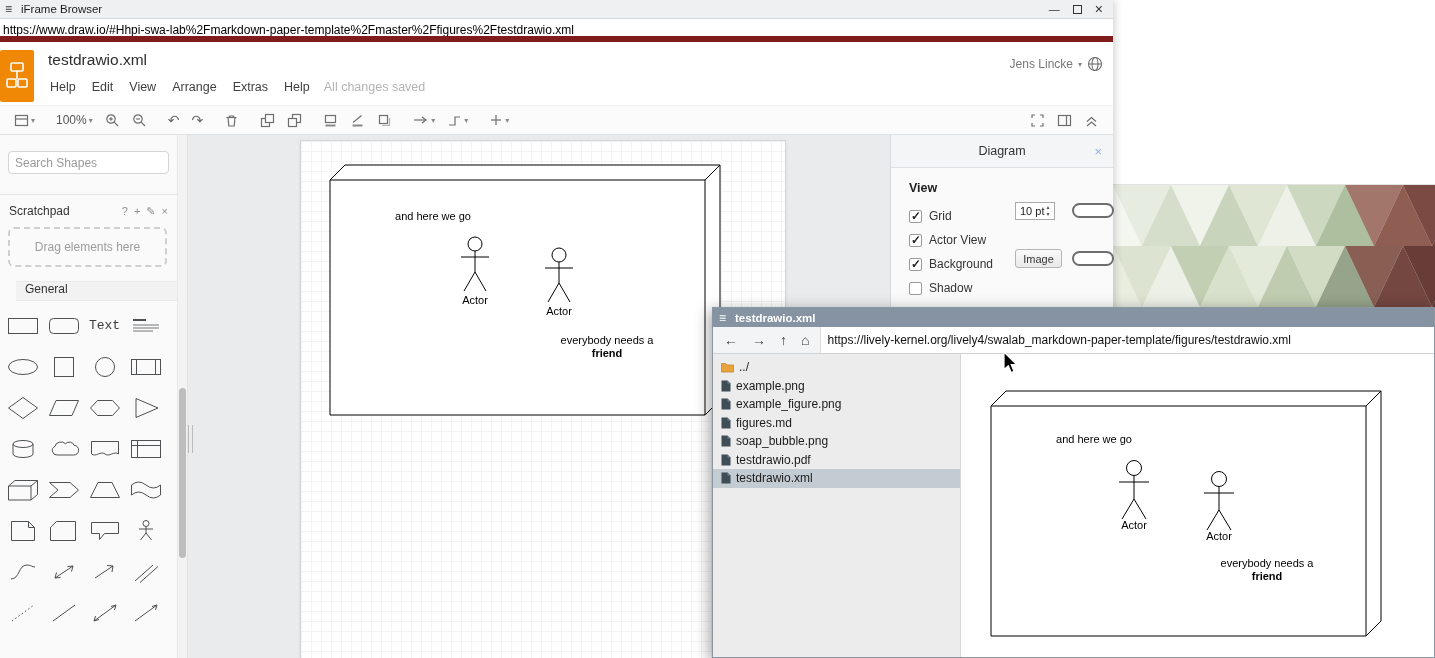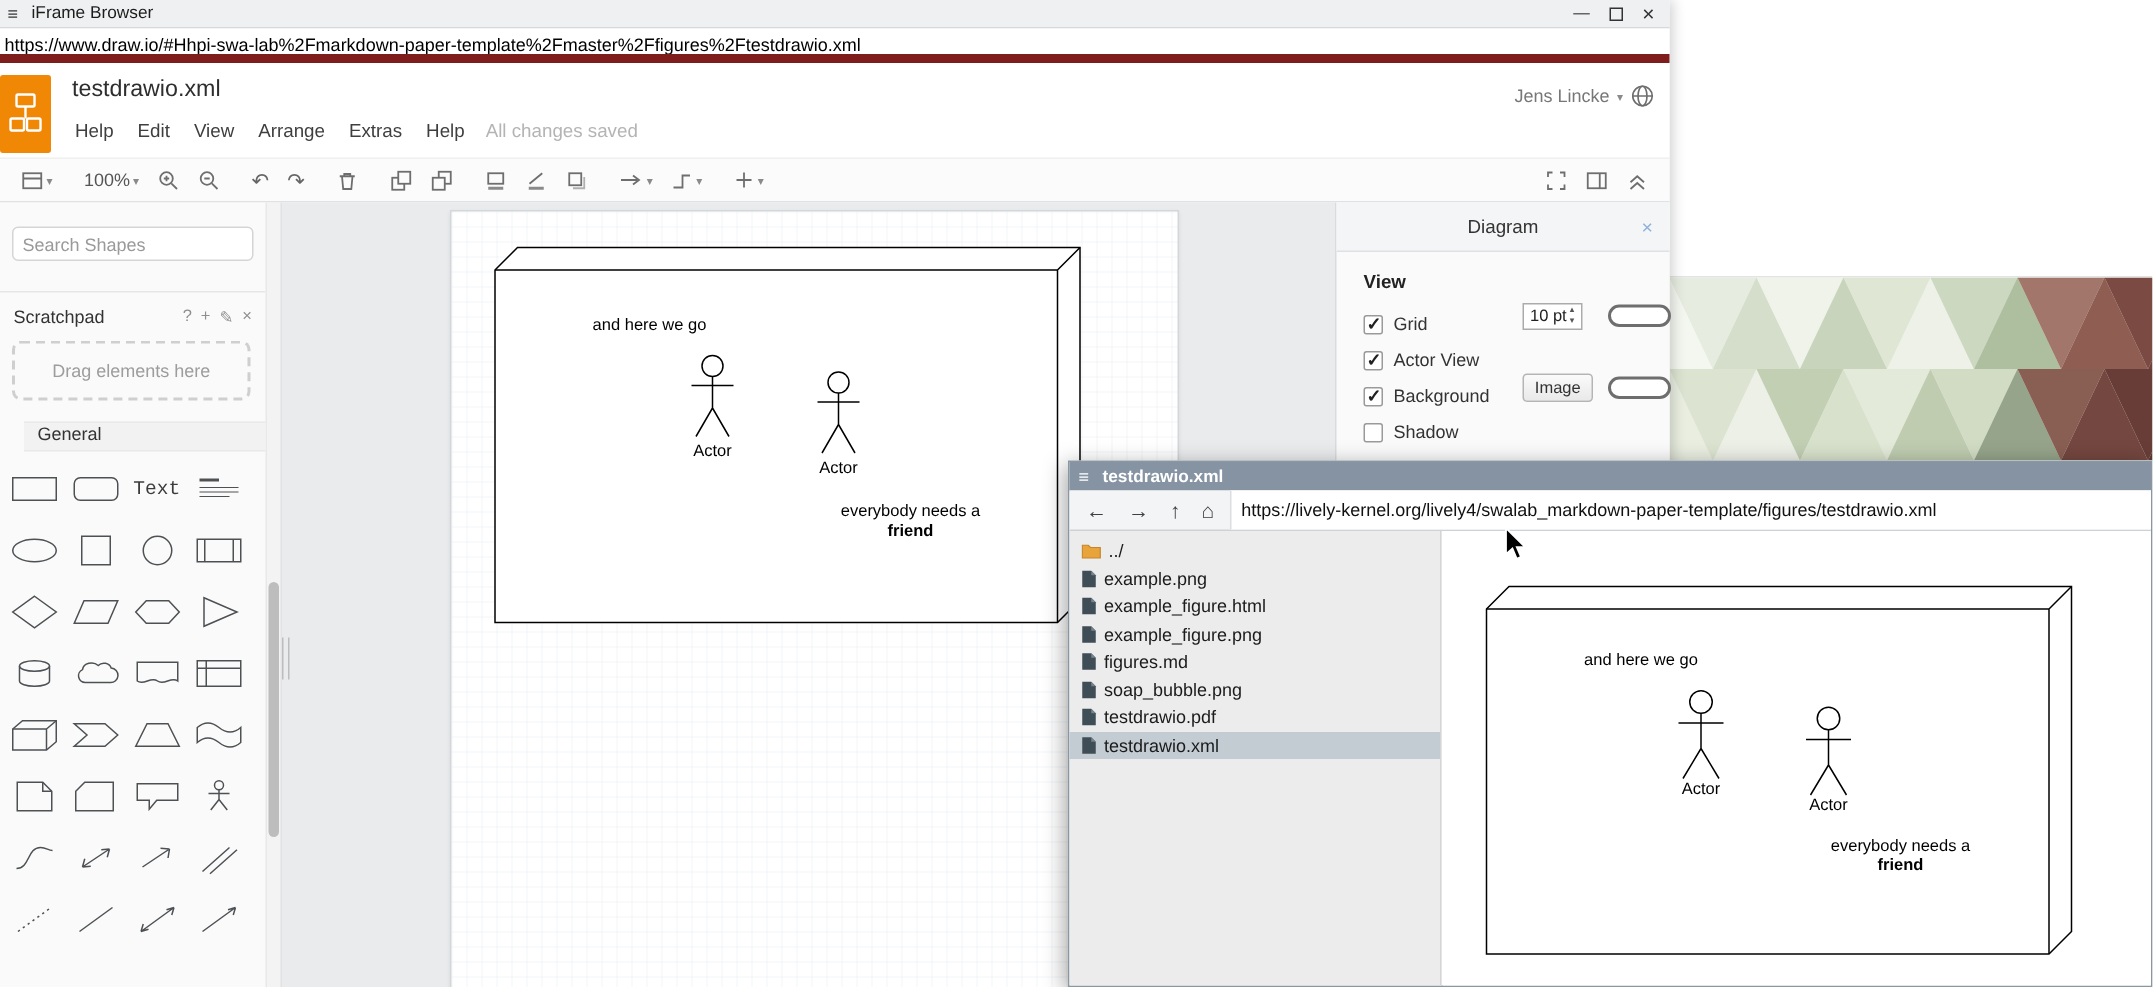--- a/index.html
+++ b/index.html
@@ -585,27 +585,20 @@
             <path d="M0.5,0.5 h6 l3,3 v8 h-9 z" fill="#3f4d57"></path>
             <polygon points="6.5,0.5 9.5,3.5 6.5,3.5" fill="#77848d"></polygon>
           </svg>
         <span>example.png</span>
       </div>
       <div class="file-row">
         <svg width="10" height="12" viewBox="0 0 10 12">
             <path d="M0.5,0.5 h6 l3,3 v8 h-9 z" fill="#3f4d57"></path>
             <polygon points="6.5,0.5 9.5,3.5 6.5,3.5" fill="#77848d"></polygon>
           </svg>
-        <span>example_figure.html</span>
-      </div>
-      <div class="file-row">
-        <svg width="10" height="12" viewBox="0 0 10 12">
-            <path d="M0.5,0.5 h6 l3,3 v8 h-9 z" fill="#3f4d57"></path>
-            <polygon points="6.5,0.5 9.5,3.5 6.5,3.5" fill="#77848d"></polygon>
-          </svg>
         <span>example_figure.png</span>
       </div>
       <div class="file-row">
         <svg width="10" height="12" viewBox="0 0 10 12">
             <path d="M0.5,0.5 h6 l3,3 v8 h-9 z" fill="#3f4d57"></path>
             <polygon points="6.5,0.5 9.5,3.5 6.5,3.5" fill="#77848d"></polygon>
           </svg>
         <span>figures.md</span>
       </div>
       <div class="file-row">

